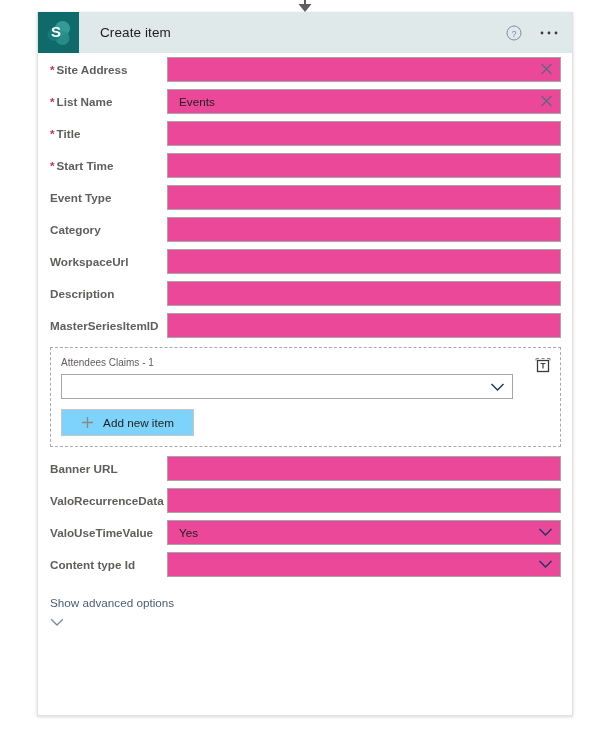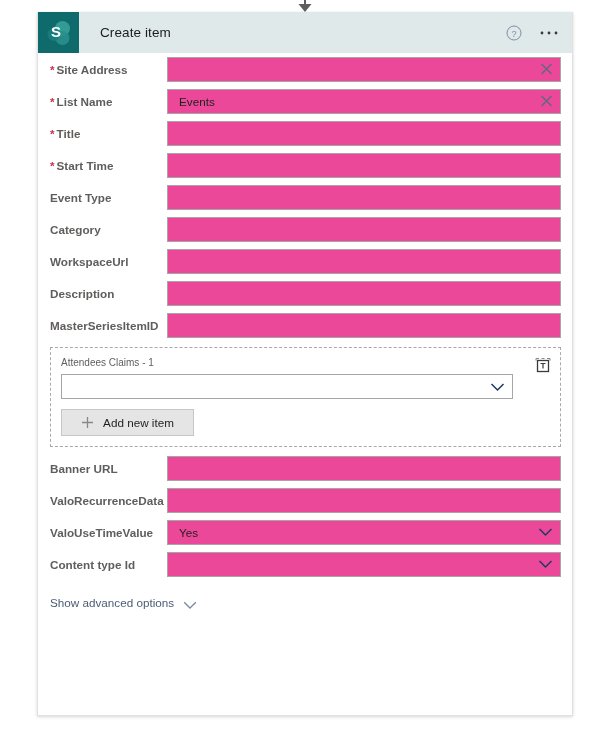--- a/index.html
+++ b/index.html
@@ -162,38 +162,39 @@
     right: 8px;
     top: 8px;
     width: 18px;
     height: 18px;
   }
   .add-new-btn {
     margin-top: 10px;
     height: 27px;
     width: 133px;
     border: 1px solid #c8c6c4;
-    background: #e5e5e5;
+    background: #7dd3fc;
     display: flex;
     align-items: center;
     justify-content: center;
     gap: 9px;
     font-size: 11.7px;
     color: #201f1e;
     box-sizing: border-box;
     cursor: pointer;
   }
   .plus-icon { width: 13px; height: 13px; display:block; }
 
   
   .advanced-row {
     display: flex;
-    align-items: flex-end;
+    align-items: flex-start;
     gap: 9px;
     padding: 16px 0 0 12px;
+    flex-direction: column;
   }
   .advanced-label {
     font-size: 11.7px;
     color: #4a5d75;
   }
   .adv-chev { width: 14px; height: 8px; display:block; }
 </style>
 </head>
 <body>
 

